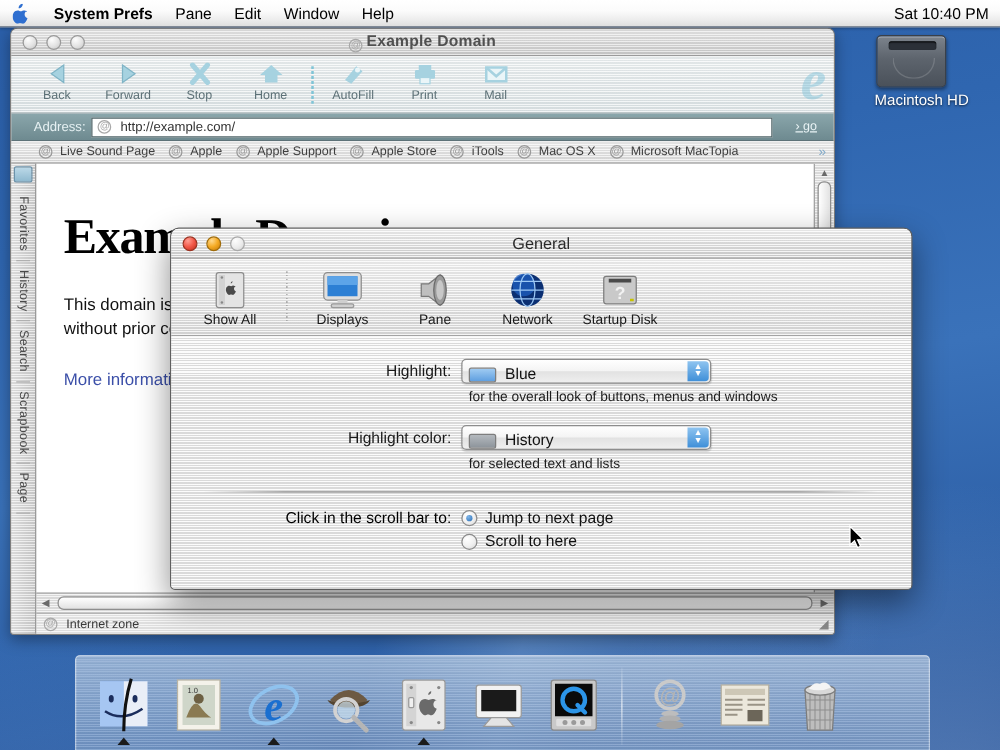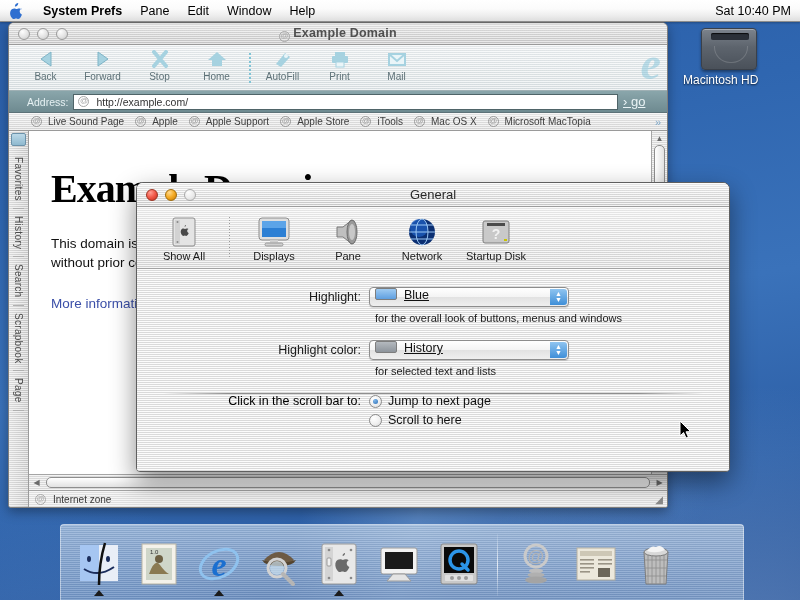--- a/index.html
+++ b/index.html
@@ -33,21 +33,21 @@
     display:flex; align-items:center; z-index:60;
     box-shadow:0 1px 2px rgba(0,0,0,.25);
   }
   .mb-apple{ width:34px; text-align:center; }
   .mb-apple svg{ display:block; margin:0 auto; }
   .mb-item{ padding:0 9px; height:22px; line-height:22px; font-size:12.5px; color:#000; white-space:nowrap; }
   .mb-item.bold{ font-weight:bold; }
   .mb-clock{ margin-left:auto; padding-right:9px; font-size:12.5px; }
 
   
-  #hd-icon{ position:absolute; top:28px; left:683px; width:92px; text-align:left; z-index:5;}
+  #hd-icon{ position:absolute; top:28px; left:683px; width:92px; text-align:right; z-index:5;}
   #hd-icon .glyph{ width:56px; height:42px; margin:0 auto 3px; position:relative;
     background:linear-gradient(to bottom,#7c838c 0%,#5d646d 45%,#4a515a 100%);
     border-radius:4px; box-shadow:inset 0 1px 0 rgba(255,255,255,.35), 0 2px 3px rgba(0,0,0,.4);
     border:1px solid #3a4049;}
   #hd-icon .glyph:before{ content:""; position:absolute; left:9px; top:4px; width:38px; height:7px;
     background:#2b3038; border-radius:2px; box-shadow:inset 0 1px 1px rgba(0,0,0,.8);}
   #hd-icon .glyph:after{ content:""; position:absolute; left:12px; top:17px; width:32px; height:16px;
     border:1px solid rgba(255,255,255,.16); border-top:none; border-radius:0 0 16px 16px;}
   #hd-icon .lbl{ color:#fff; font-size:12px; text-shadow:0 1px 2px rgba(0,0,0,.75); }
 
@@ -97,21 +97,21 @@
   #ie-address{
     flex:0 0 22px; display:flex; align-items:center; gap:5px; padding:0 0 0 18px;
     background:linear-gradient(to bottom,#8aa6ab,#6e8a90);
     border-bottom:1px solid #5d7278;
   }
   #ie-address .alabel{ color:#e6f1f3; font-size:10.5px; }
   #ie-address .afield{
     flex:1; height:16px; background:#fff; border:1px solid #4f6468;
     display:flex; align-items:center; gap:4px; padding:0 4px; font-size:10.5px; color:#333;
   }
-  #ie-address .gobtn{ width:44px; text-align:left; color:#e9f3f5; font-size:13px;text-decoration:underline; }
+  #ie-address .gobtn{ width:44px; text-align:center; color:#e9f3f5; font-size:10px;text-decoration:underline; }
 
   #ie-favbar{
     flex:0 0 18px; display:flex; align-items:center; gap:11px; padding:0 6px 0 22px;
     background:
       repeating-linear-gradient(to bottom, rgba(255,255,255,.6) 0 1px, rgba(0,0,0,.04) 1px 2px),
       linear-gradient(to bottom,#ededed,#dcdcdc);
     border-bottom:1px solid #9a9a9a; font-size:10px; color:#3e3e3e; white-space:nowrap;
   }
   .fav{ display:flex; align-items:center; gap:3px; }
   .fav .at-badge{ border-color:#9a9a9a; color:#9a9a9a; }
@@ -186,39 +186,39 @@
 
   #pf-panel{
     flex:1; position:relative; padding:18px 0 0 0;
     background:
       repeating-linear-gradient(to bottom, rgba(255,255,255,.85) 0 1px, rgba(140,140,140,.16) 1px 2px),
       #e9e9e9;
   }
   .row{ display:flex; align-items:center; }
   .row .lbl{ width:232px; text-align:right; padding-right:8px; font-size:12.5px; color:#1a1a1a; }
   .popup{
-    width:200px; height:20px; display:flex; align-items:flex-start; gap:7px; padding-left:5px;
+    width:200px; height:20px; display:flex; align-items:flex-end; gap:7px; padding-left:5px;
     border:1px solid #8d8d8d; border-radius:4px; position:relative;
     background:linear-gradient(to bottom,#ffffff 0%,#f4f4f4 48%,#e2e2e2 52%,#efefef 100%);
     box-shadow:0 1px 1px rgba(0,0,0,.14);
-    font-size:12.5px; color:#111;text-decoration:underline;
+    font-size:12.5px; color:#111;
   }
   .swatch{ width:22px; height:12px; border:1px solid #7d7d7d; border-radius:2px; }
   .sw-blue{ background:linear-gradient(to bottom,#9fcbf2,#5f9fe0); }
   .sw-graphite{ background:linear-gradient(to bottom,#b4b9be,#8d949b); }
   .popup .arrows{
     position:absolute; right:1px; top:1px; bottom:1px; width:17px; border-radius:0 3px 3px 0;
     background:linear-gradient(to bottom,#8fc4f0,#3f8fd8);
     display:flex; flex-direction:column; align-items:center; justify-content:center; gap:1px;
     color:#fff; font-size:7px; line-height:6px;
   }
   .hint{ font-size:11px; color:#1d1d1d; margin:5px 0 0 238px; }
   .divider{ height:1px; margin:16px 26px 0 26px;
     background:linear-gradient(to right, rgba(130,130,130,0), #8e8e8e 12%, #8e8e8e 88%, rgba(130,130,130,0)); }
-  .radio-row{ display:flex; align-items:center; }
+  .radio-row{ display:flex; align-items:center; margin-top:13px; }
   .radio-row .lbl{ width:232px; text-align:right; padding-right:8px; font-size:12.5px; }
   .radio{ width:13px; height:13px; border-radius:50%; border:1px solid #8b8b8b; flex:0 0 13px;
     background:radial-gradient(circle at 35% 28%,#ffffff 0%,#f0f0f0 55%,#d6d6d6 100%);
     display:flex; align-items:center; justify-content:center; }
   .radio.on:after{ content:""; width:5px; height:5px; border-radius:50%;
     background:radial-gradient(circle at 35% 30%, #7fb6ea, #2c6fb5); }
   .radio-row .rtxt{ font-size:12.5px; color:#111; margin-left:6px; }
 
   
   #cursor{ position:absolute; left:679px; top:420px; z-index:70; }

